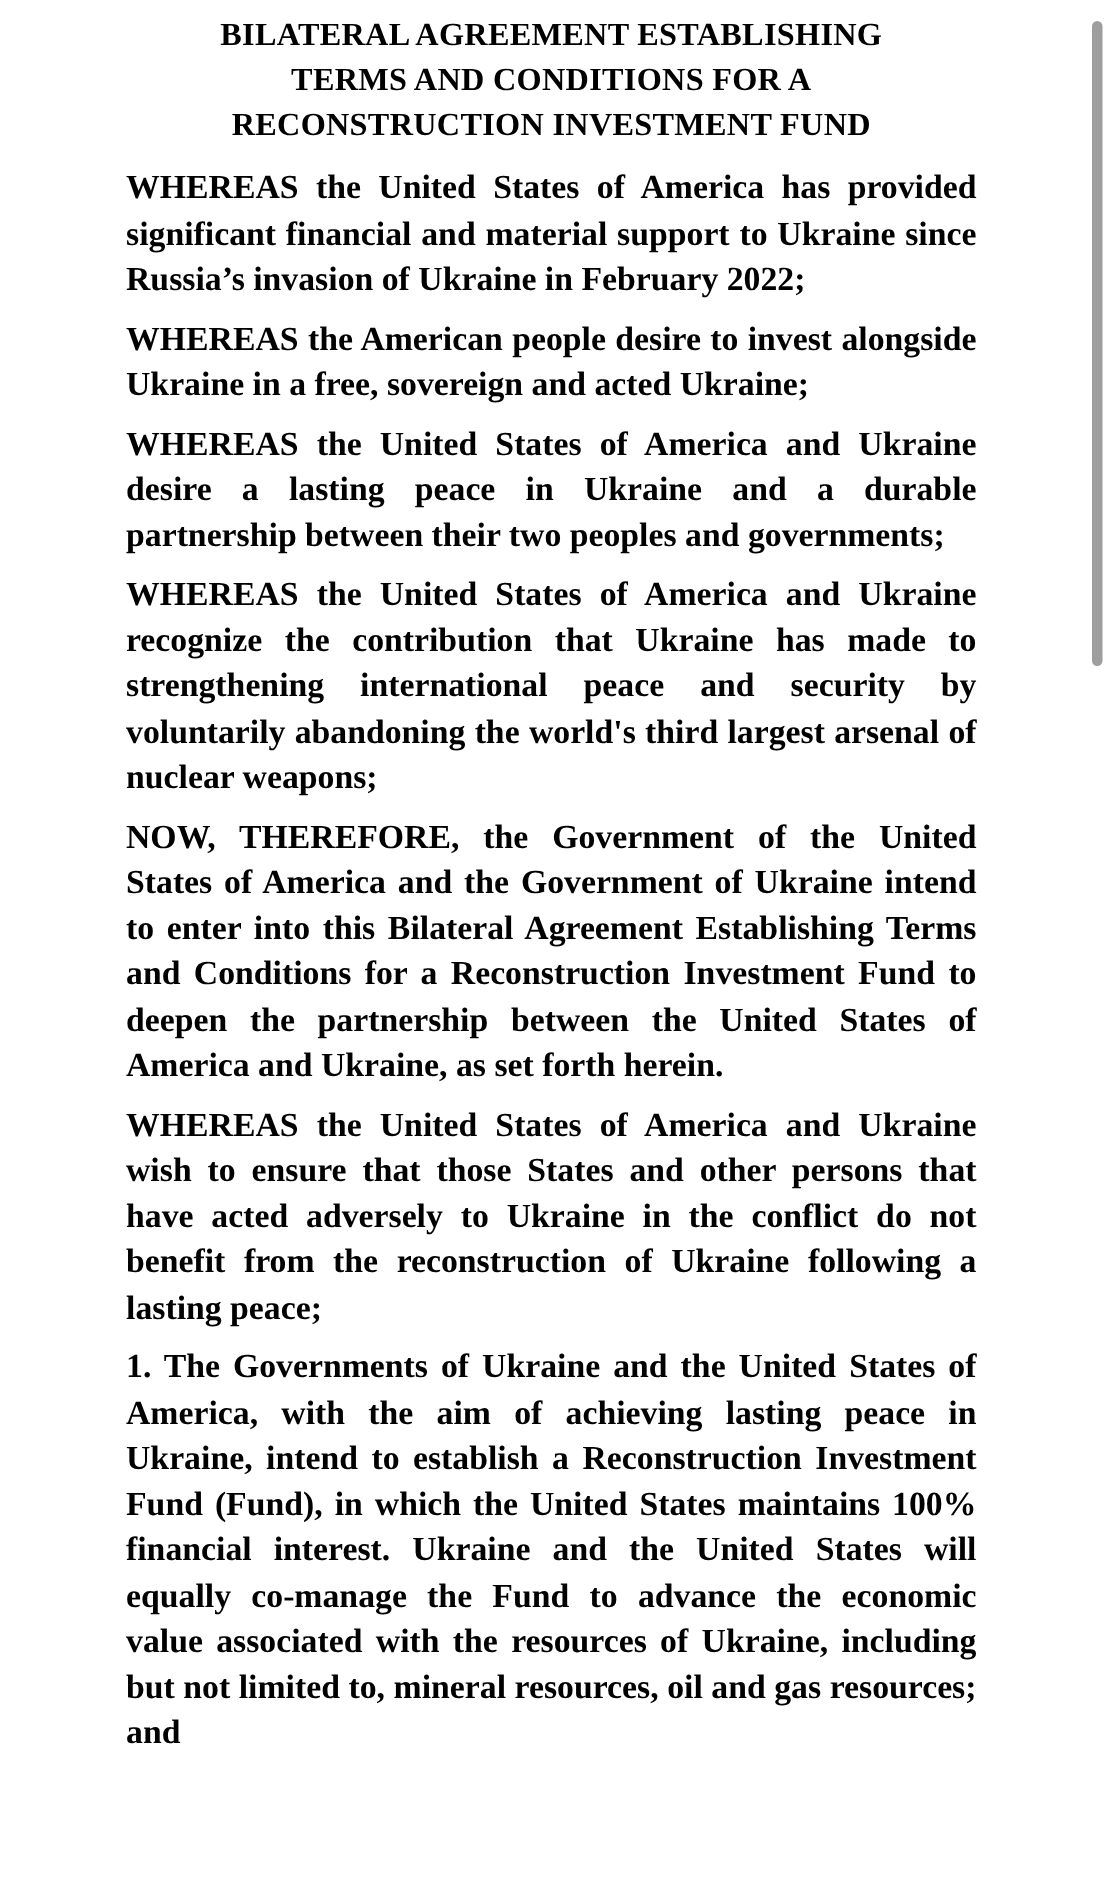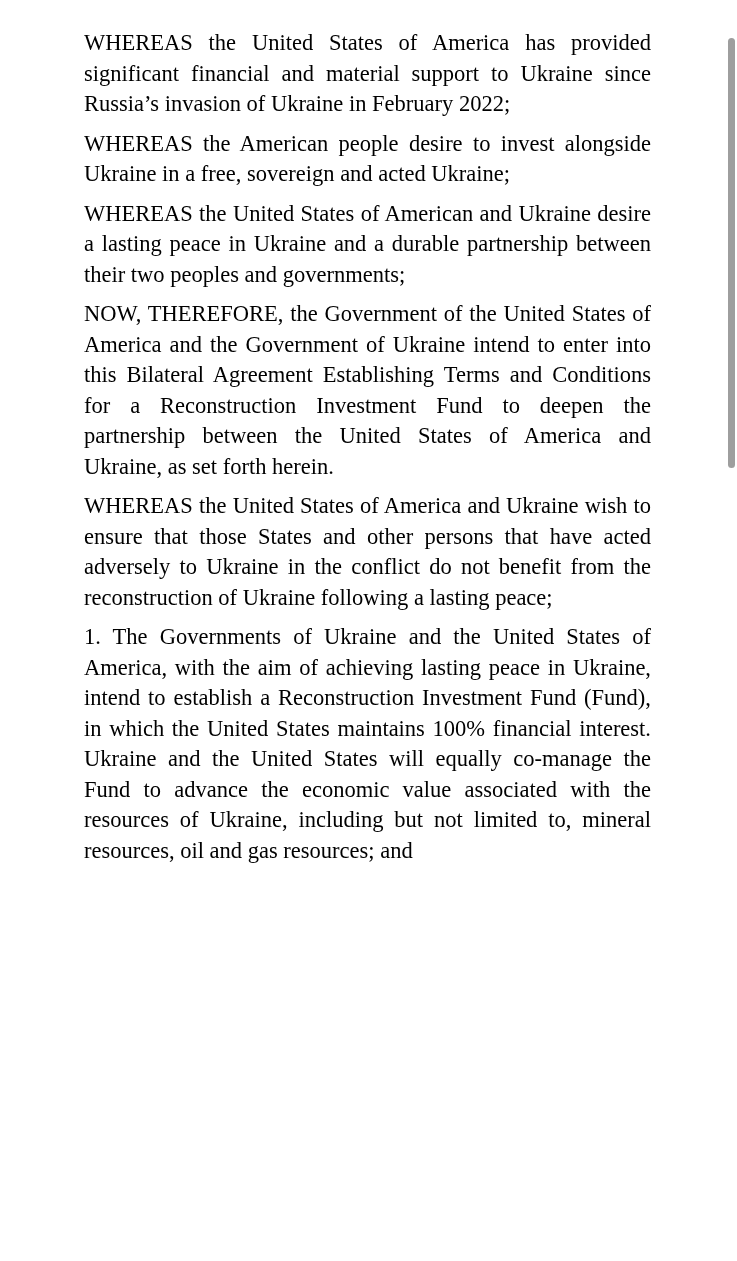--- a/index.html
+++ b/index.html
@@ -28,21 +28,22 @@
     font-size: 21.5px;
     line-height: 30px;
     letter-spacing: 0.2px;
     margin: 4px 0 0 0;
     padding-top: 4px;
   }
   .doc-title .tline {
     display: block;
   }
   .body-text {
-    margin-top: 28px;
+    margin-top: 12px;
+    font-weight: bold;
   }
   p.para {
     text-align: justify;
     text-justify: inter-word;
     font-size: 22.5px;
     line-height: 30.5px;
     margin: 0 0 9px 0;
     hyphens: none;
   }
   
@@ -62,25 +63,31 @@
     height: 430px;
     border-radius: 4px;
     background: #9e9e9e;
   }
 </style>
 </head>
 <body>
 
 <div class="page">
 
+  <div class="doc-title">
+    <span class="tline">BILATERAL AGREEMENT ESTABLISHING</span>
+    <span class="tline">TERMS AND CONDITIONS FOR A</span>
+    <span class="tline">RECONSTRUCTION INVESTMENT FUND</span>
+  </div>
 
   <div class="body-text">
     <p class="para">WHEREAS the United States of America has provided significant financial and material support to Ukraine since Russia’s invasion of Ukraine in February 2022;</p>
     <p class="para">WHEREAS the American people desire to invest alongside Ukraine in a free, sovereign and acted Ukraine;</p>
-    <p class="para">WHEREAS the United States of American and Ukraine desire a lasting peace in Ukraine and a durable partnership between their two peoples and governments;</p>
+    <p class="para">WHEREAS the United States of America and Ukraine desire a lasting peace in Ukraine and a durable partnership between their two peoples and governments;</p>
+    <p class="para">WHEREAS the United States of America and Ukraine recognize the contribution that Ukraine has made to strengthening international peace and security by voluntarily abandoning the world's third largest arsenal of nuclear weapons;</p>
     <p class="para">NOW, THEREFORE, the Government of the United States of America and the Government of Ukraine intend to enter into this Bilateral Agreement Establishing Terms and Conditions for a Reconstruction Investment Fund to deepen the partnership between the United States of America and Ukraine, as set forth herein.</p>
     <p class="para">WHEREAS the United States of America and Ukraine wish to ensure that those States and other persons that have acted adversely to Ukraine in the conflict do not benefit from the reconstruction of Ukraine following a lasting peace;</p>
     <p class="para">1. The Governments of Ukraine and the United States of America, with the aim of achieving lasting peace in Ukraine, intend to establish a Reconstruction Investment Fund (Fund), in which the United States maintains 100% financial interest.  Ukraine and the United States will equally co-manage the Fund to advance the economic value associated with the resources of Ukraine, including but not limited to, mineral resources, oil and gas resources; and</p>
   </div>
 
   <div class="scrollbar-track">
     <div class="scrollbar-thumb"></div>
   </div>
 
 </div>

